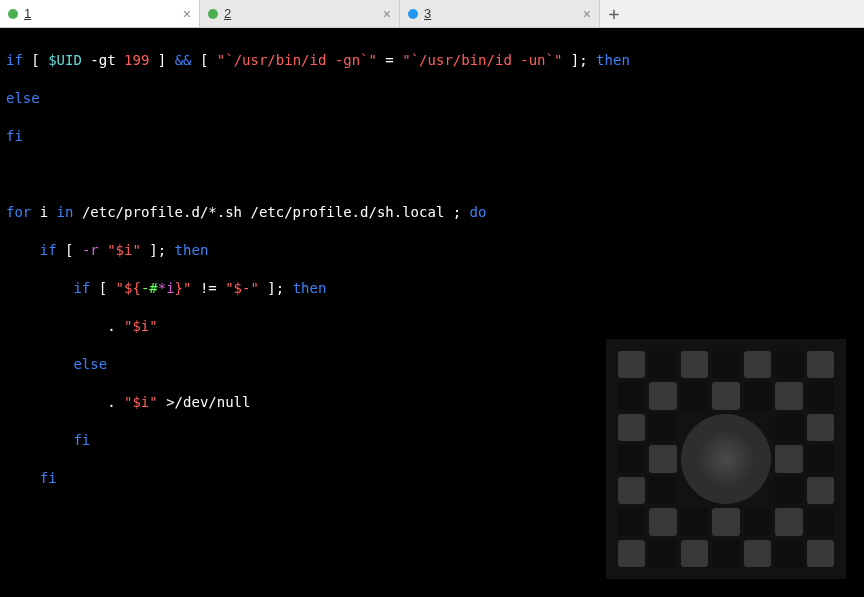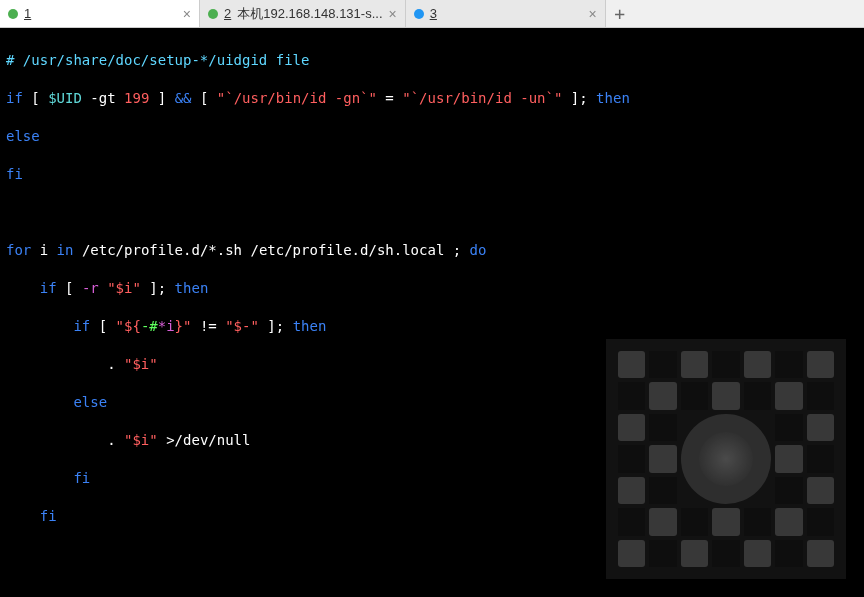--- a/index.html
+++ b/index.html
@@ -97,33 +97,31 @@
 
 <div class="tabbar">
   <div class="tab">
     <span class="dot green"></span>
     <span class="num">1</span>
     <span class="close">×</span>
   </div>
   <div class="tab inactive">
     <span class="dot green"></span>
     <span class="num">2</span>
-    <span>本机192.168.148.131-s...</span>
     <span class="close">×</span>
   </div>
   <div class="tab inactive">
     <span class="dot blue"></span>
     <span class="num">3</span>
     <span class="close">×</span>
   </div>
   <div class="newtab">+</div>
 </div>
 
 <div class="terminal">
-<div><span class="c-comment"># /usr/share/doc/setup-*/uidgid file</span></div>
 <div><span class="c-yellow">if</span><span class="c-white"> [ </span><span class="c-cyan">$UID</span><span class="c-white"> -gt </span><span class="c-red">199</span><span class="c-white"> ] </span><span class="c-yellow">&amp;&amp;</span><span class="c-white"> [ </span><span class="c-red">"`/usr/bin/id -gn`"</span><span class="c-white"> = </span><span class="c-red">"`/usr/bin/id -un`"</span><span class="c-white"> ]; </span><span class="c-yellow">then</span></div>
 <div><span class="c-yellow">else</span></div>
 <div><span class="c-yellow">fi</span></div>
 <div>&nbsp;</div>
 <div><span class="c-yellow">for</span><span class="c-white"> i </span><span class="c-yellow">in</span><span class="c-white"> /etc/profile.d/*.sh /etc/profile.d/sh.local ; </span><span class="c-yellow">do</span></div>
 <div><span class="c-yellow">    if</span><span class="c-white"> [ </span><span class="c-magenta">-r</span><span class="c-white"> </span><span class="c-red">"$i"</span><span class="c-white"> ]; </span><span class="c-yellow">then</span></div>
 <div><span class="c-yellow">        if</span><span class="c-white"> [ </span><span class="c-red">"${</span><span class="c-green">-#</span><span class="c-magenta">*i</span><span class="c-red">}"</span><span class="c-white"> != </span><span class="c-red">"$-"</span><span class="c-white"> ]; </span><span class="c-yellow">then</span></div>
 <div><span class="c-white">            . </span><span class="c-red">"$i"</span></div>
 <div><span class="c-yellow">        else</span></div>
 <div><span class="c-white">            . </span><span class="c-red">"$i"</span><span class="c-white"> &gt;</span><span class="c-white">/dev/null</span></div>

